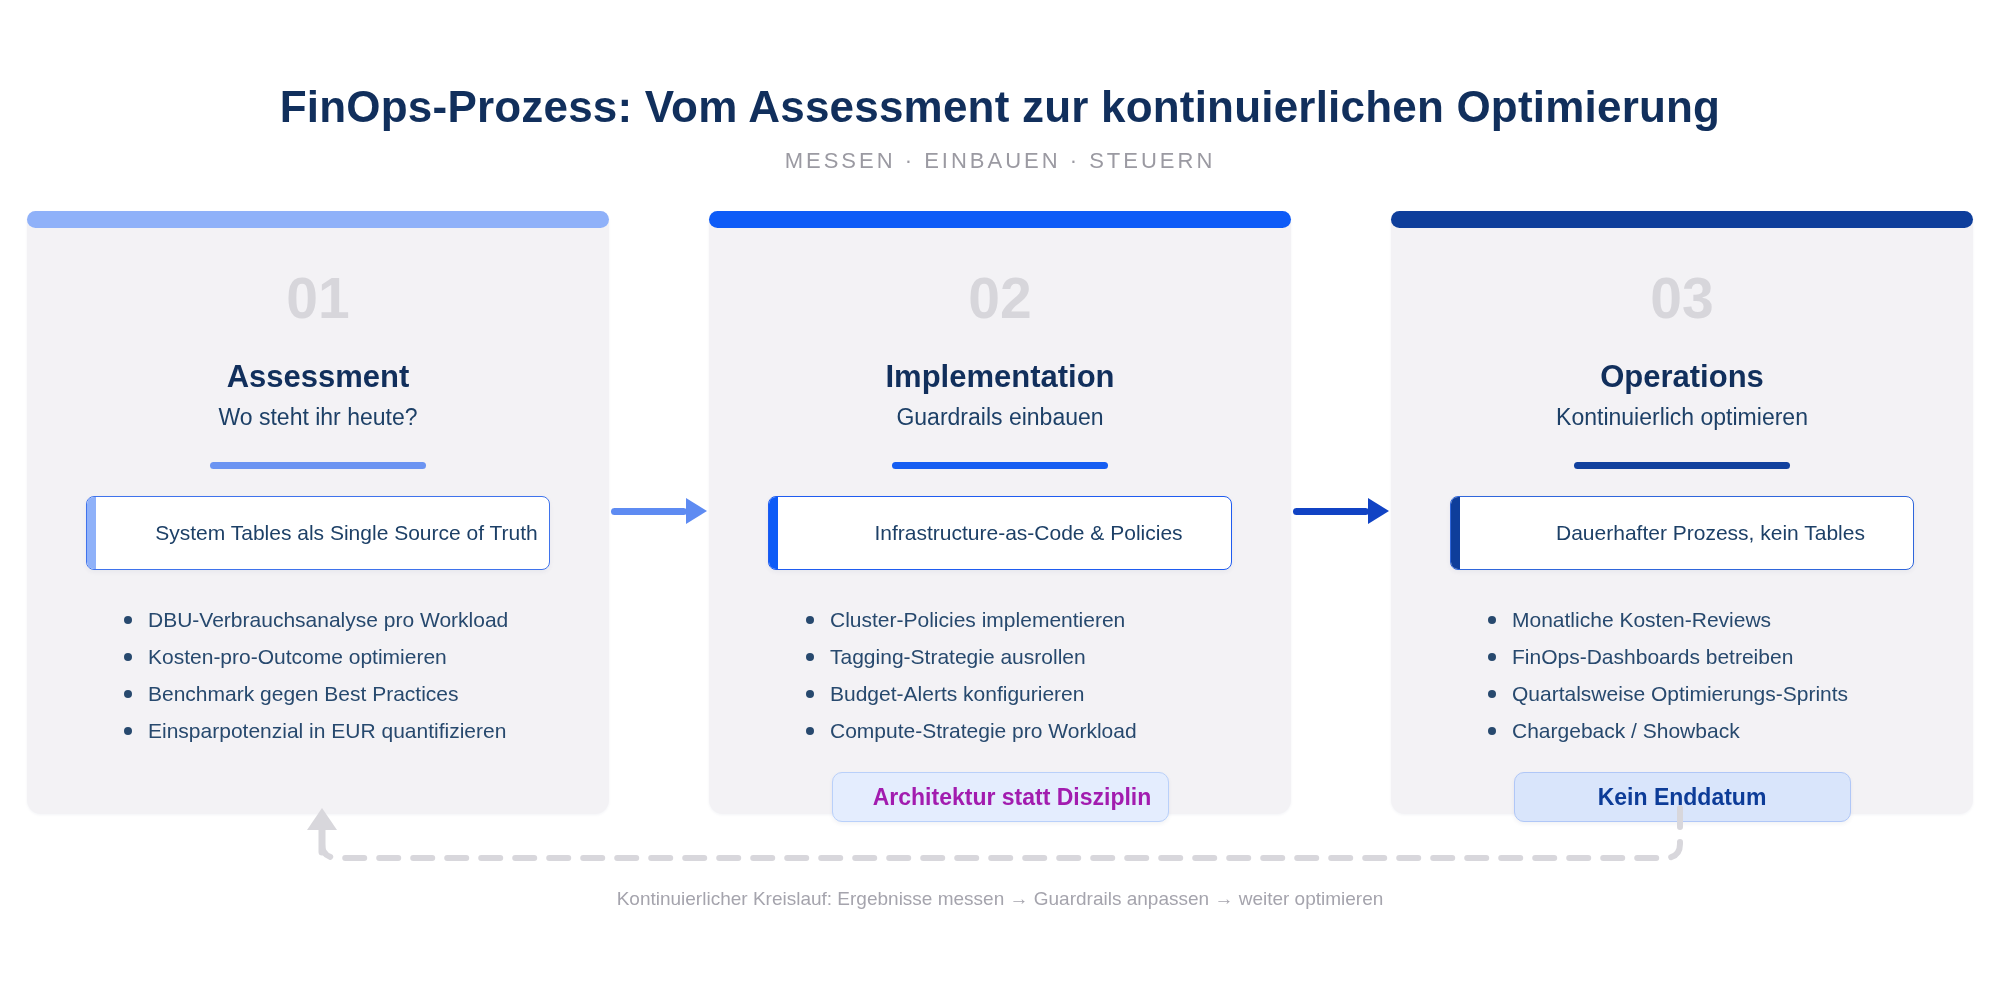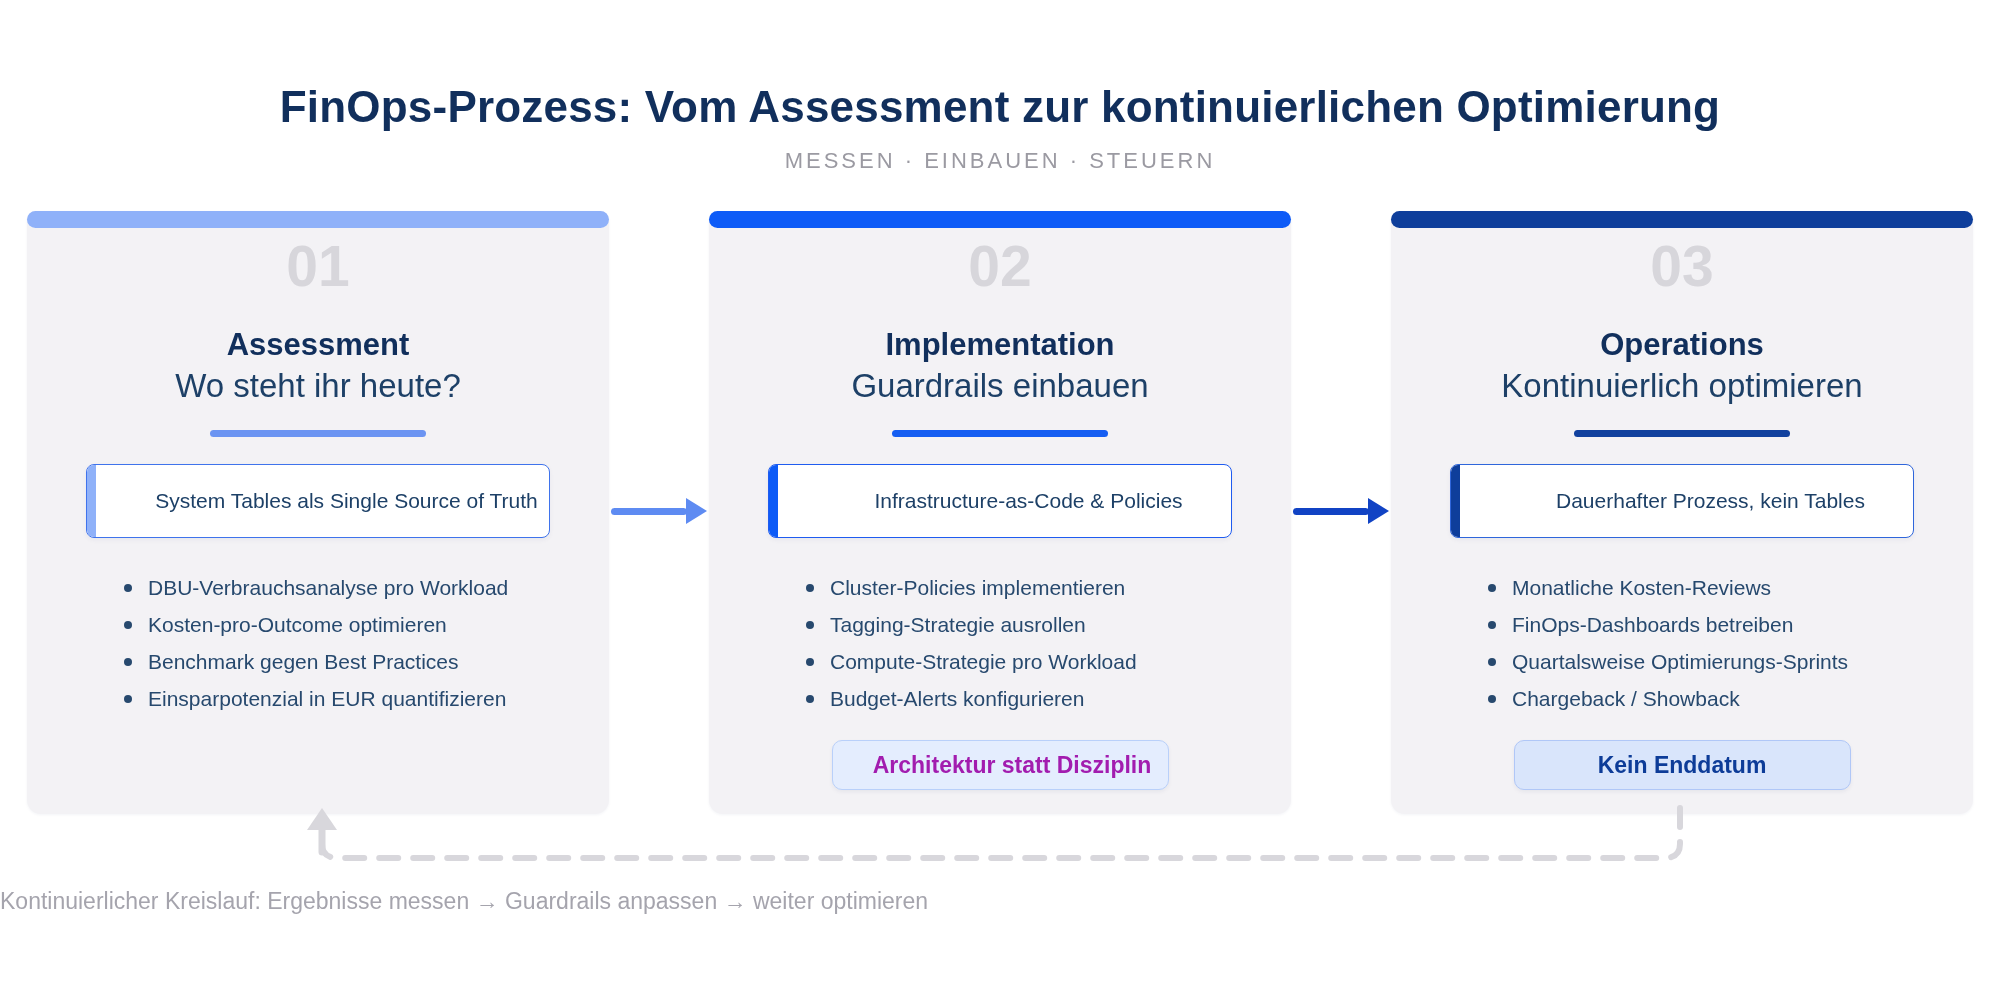--- a/index.html
+++ b/index.html
@@ -48,36 +48,36 @@
     box-shadow: 0 1px 3px rgba(20, 40, 90, 0.05);
     text-align: center;
     box-sizing: border-box;
   }
   .card-bar {
     height: 17px;
     border-radius: 9px;
     width: 100%;
   }
   .card-number {
-    margin-top: 8px;
+    margin-top: 40px;
     font-size: 57px;
     line-height: 60px;
     font-weight: 800;
     color: #d7d6db;
   }
   .card-title {
     margin: 30px 0 0 0;
     font-size: 31px;
     line-height: 37px;
     font-weight: 700;
     color: #112f5c;
   }
   .card-subtitle {
     margin-top: 4px;
-    font-size: 33px;
+    font-size: 23px;
     line-height: 37px;
     font-weight: 400;
     color: #1d4067;
   }
   .card-divider {
     width: 216px;
     height: 7px;
     border-radius: 4px;
     margin: 26px auto 0 auto;
   }
@@ -177,21 +177,22 @@
     left: 0;
     top: 800px;
     width: 2000px;
     height: 75px;
   }
   .loop-caption {
     position: absolute;
     top: 888px;
     left: 0;
     width: 100%;
-    font-size: 23px;
+    text-align: center;
+    font-size: 19px;
     color: #a5a4ad;
   }
 </style>
 </head>
 <body>
 
 <div class="page">
 
   <h1 class="main-title">FinOps-Prozess: Vom Assessment zur kontinuierlichen Optimierung</h1>
   <div class="main-subtitle">MESSEN · EINBAUEN · STEUERN</div>
@@ -222,22 +223,22 @@
       <h2 class="card-title">Implementation</h2>
       <div class="card-subtitle">Guardrails einbauen</div>
       <div class="card-divider" style="background: rgb(21, 94, 242);"></div>
       <div class="headline-box" style="border-color: rgb(31, 92, 240);">
         <div class="headline-accent" style="background: rgb(13, 91, 247);"></div>
         <span class="headline-text">Infrastructure-as-Code &amp; Policies</span>
       </div>
       <ul class="bullets">
         <li>Cluster-Policies implementieren</li>
         <li>Tagging-Strategie ausrollen</li>
+        <li>Budget-Alerts konfigurieren</li>
         <li>Compute-Strategie pro Workload</li>
-        <li>Budget-Alerts konfigurieren</li>
       </ul>
       <div class="badge" style="background: rgb(228, 237, 254); border-color: rgb(185, 208, 250); color: #a21caf; padding-left: 24px;">Architektur statt Disziplin</div>
     </section>
 
     <section class="card">
       <div class="card-bar" style="background: rgb(14, 62, 155);"></div>
       <div class="card-number">03</div>
       <h2 class="card-title">Operations</h2>
       <div class="card-subtitle">Kontinuierlich optimieren</div>
       <div class="card-divider" style="background: rgb(17, 65, 158);"></div>

